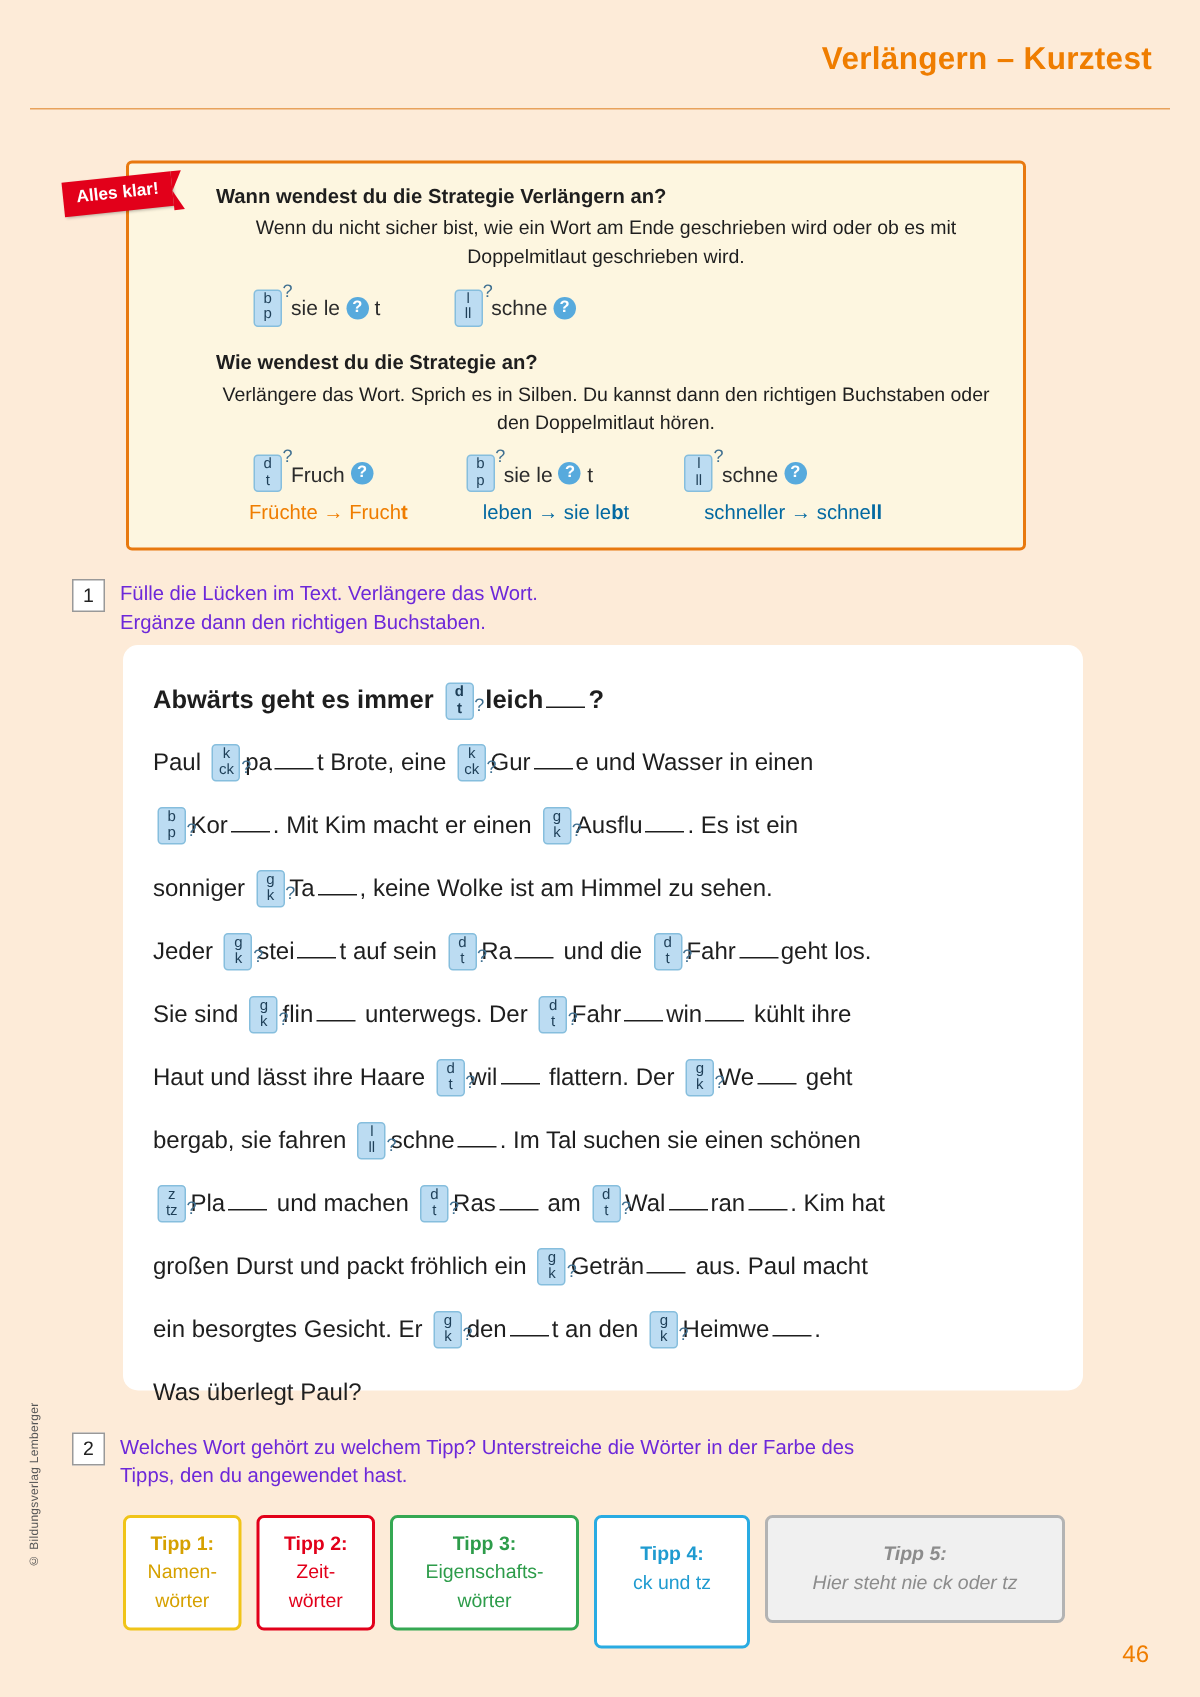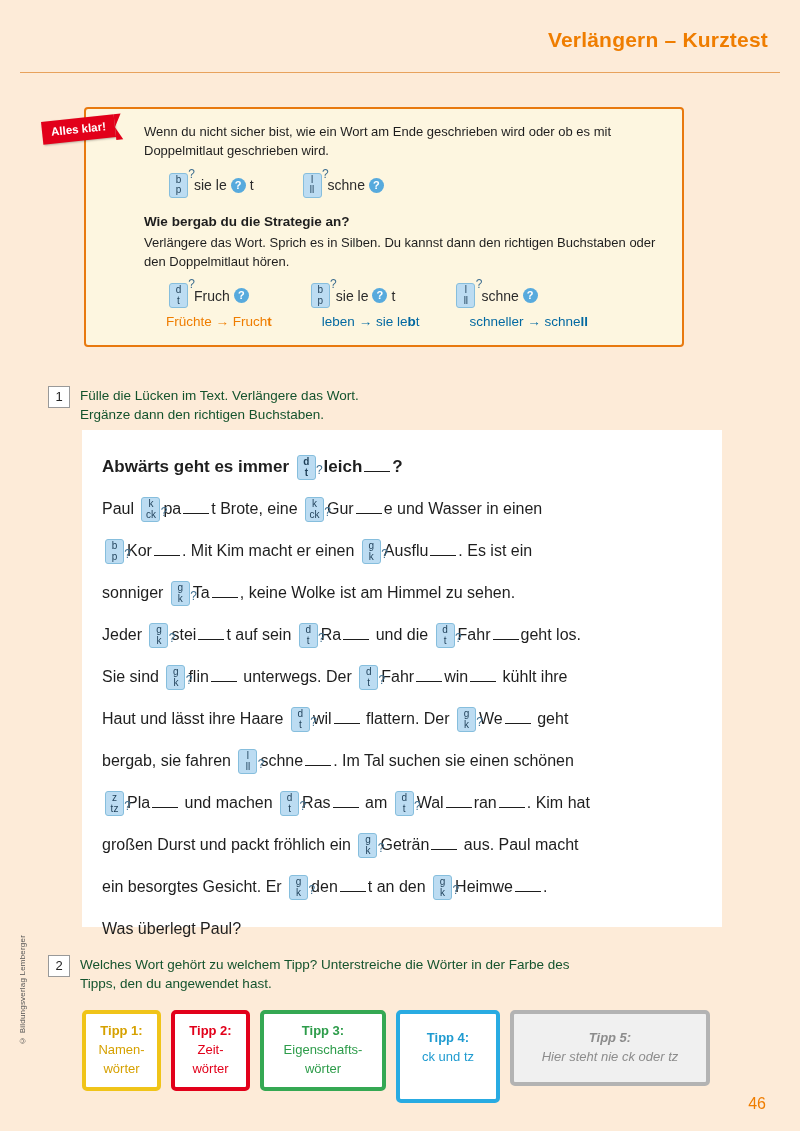--- a/index.html
+++ b/index.html
@@ -91,20 +91,21 @@
     font-size: 13.5px;
     font-weight: bold;
     color: #1e1e1e;
     margin: 0 0 5px 0;
   }
   .info-p {
     font-size: 13px;
     line-height: 1.45;
     margin: 0 0 12px 0;
     color: #1e1e1e;
+    text-align: center;
   }
   .info-row {
     display: flex;
     gap: 46px;
     align-items: center;
     margin: 6px 0 2px 22px;
     font-size: 14px;
   }
   .info-row.second {
     gap: 58px;
@@ -186,34 +187,35 @@
     background: #fff;
     font-size: 13px;
     text-align: center;
     line-height: 20px;
     color: #222;
     flex: 0 0 auto;
   }
   .task-text {
     font-size: 13.5px;
     line-height: 1.42;
-    color: #14532d;
+    color: #6d28d9;
   }
   #task1 { left: 48px; top: 386px; width: 660px; }
   #task2 { left: 48px; top: 955px; width: 680px; }
   
   .panel {
     position: absolute;
     left: 82px;
     top: 430px;
     width: 640px;
     height: 497px;
     background: #ffffff;
     box-sizing: border-box;
     padding: 16px 20px;
+    border-radius: 10px;
   }
   .panel .line {
     font-size: 16px;
     line-height: 42px;
     color: #1e1e1e;
     white-space: nowrap;
   }
   .panel .line.title {
     font-weight: bold;
     font-size: 17px;
@@ -229,21 +231,21 @@
   
   .tipps {
     position: absolute;
     left: 82px;
     top: 1010px;
     display: flex;
     gap: 10px;
     align-items: flex-start;
   }
   .tipp {
-    border: 4px solid #be185d;
+    border: 2px solid #be185d;
     border-radius: 5px;
     box-sizing: border-box;
     text-align: center;
     font-size: 13px;
     line-height: 1.45;
     padding: 8px 6px;
     background: #fff;
   }
   .tipp b { font-weight: bold; display: block; }
   .tipp1 { border-color: #f0c419; color: #d6a100; width: 79px; }
@@ -269,20 +271,21 @@
   <div class="header">
     <div class="header-title">Verlängern – Kurztest</div>
   </div>
   <div class="header-rule"></div>
 
   <div class="sidebar-note">© Bildungsverlag Lemberger</div>
 
   <div class="infobox">
     <div class="flag">Alles klar!</div>
 
+    <div class="info-q">Wann wendest du die Strategie Verlängern an?</div>
     <div class="info-p">Wenn du nicht sicher bist, wie ein Wort am Ende geschrieben wird oder ob es mit Doppelmitlaut geschrieben wird.</div>
 
     <div class="info-row">
       <span class="ex-item">
         <span class="tok">
           <span class="letters">
             <span>b</span>
             <span>p</span>
           </span>
           <span class="qm">?</span>
@@ -297,21 +300,21 @@
             <span>l</span>
             <span>ll</span>
           </span>
           <span class="qm">?</span>
         </span>
         <span>schne</span>
         <span class="qbubble">?</span>
       </span>
     </div>
 
-    <div class="info-q" style="margin-top:16px">Wie bergab du die Strategie an?</div>
+    <div class="info-q" style="margin-top:16px">Wie wendest du die Strategie an?</div>
     <div class="info-p">Verlängere das Wort. Sprich es in Silben. Du kannst dann den richtigen Buchstaben oder den Doppelmitlaut hören.</div>
 
     <div class="info-row second">
       <span class="ex-item">
         <span class="tok">
           <span class="letters">
             <span>d</span>
             <span>t</span>
           </span>
           <span class="qm">?</span>

